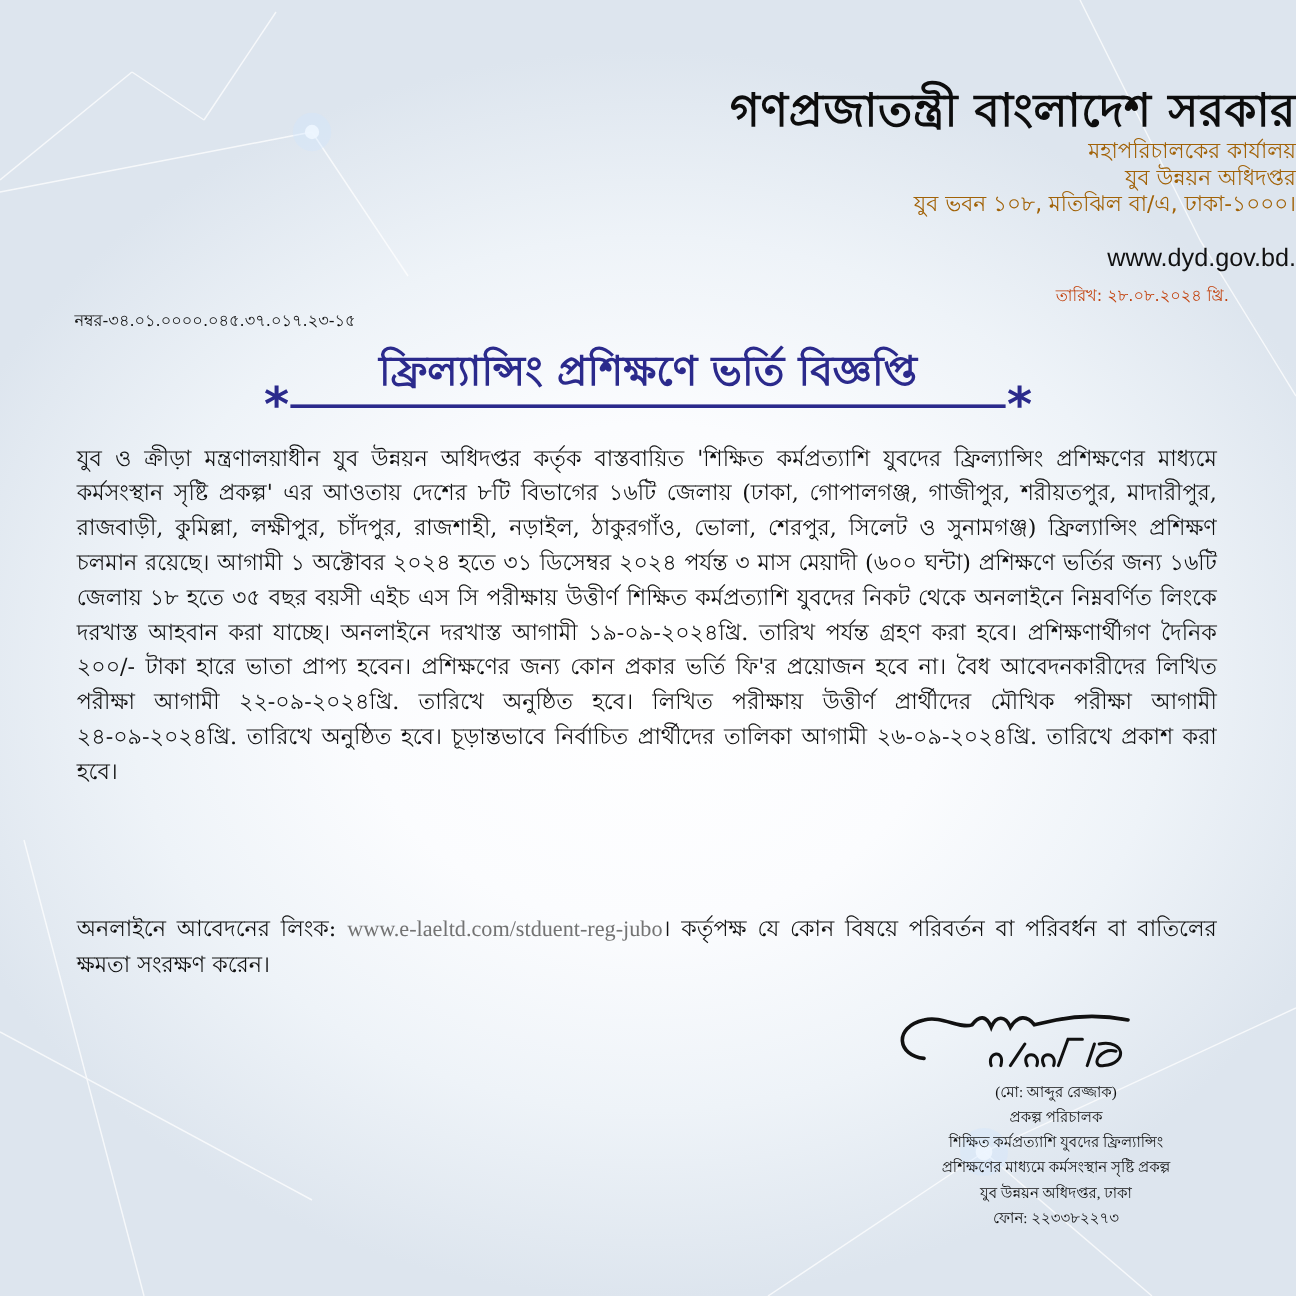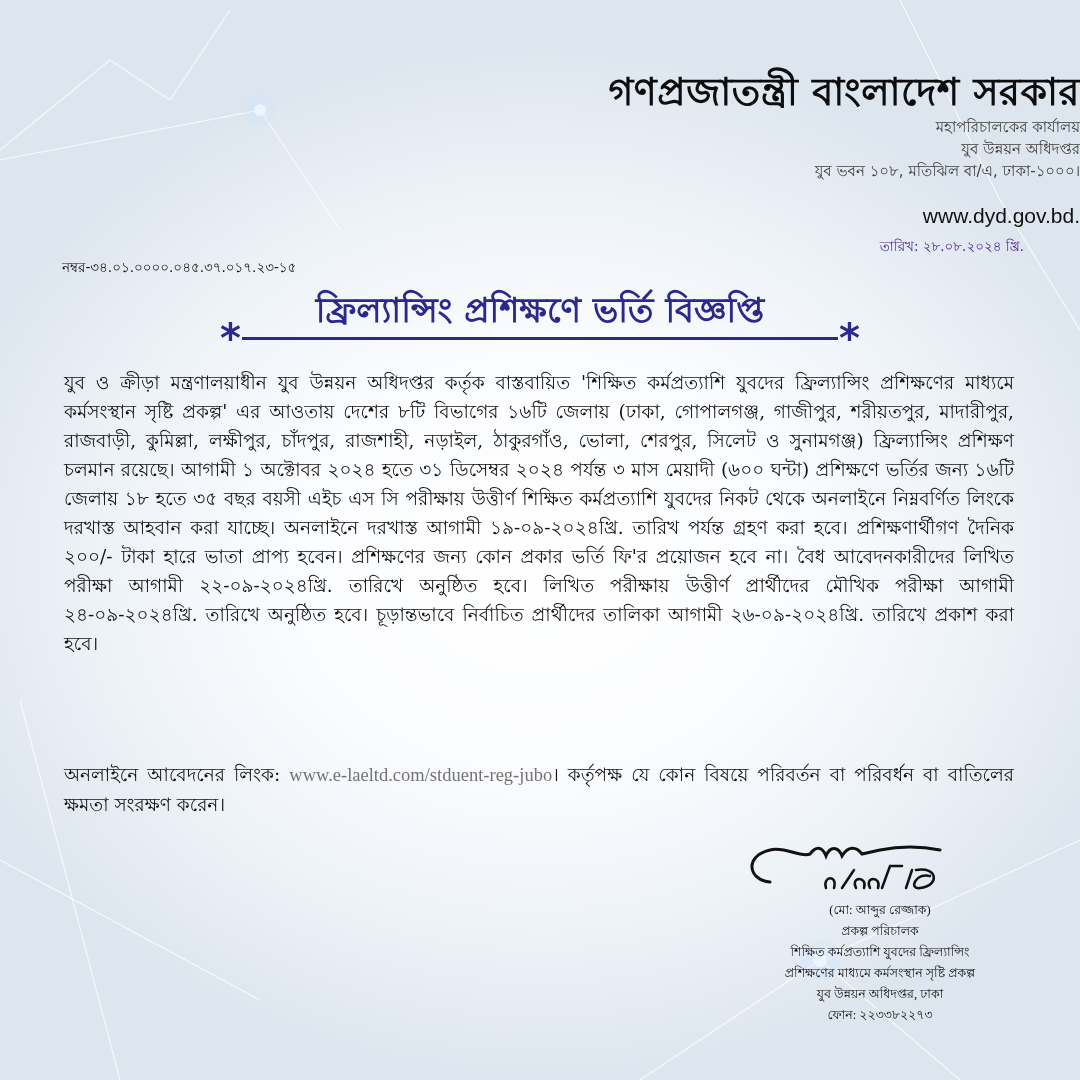--- a/index.html
+++ b/index.html
@@ -9,25 +9,25 @@
     color: #111;
     background:
       radial-gradient(ellipse 620px 520px at 50% 52%, #ffffff 0%, #fbfcfe 40%, #eef3f8 70%, #dde5ee 100%),
       #dde5ee;
   }
   .bg-lines { position: absolute; inset: 0; pointer-events: none; }
   .page { position: absolute; inset: 0; }
 
   .hdr { position: absolute; left: 0; right: 0; top: 68px; text-align: right; }
   .hdr .gov { font-size: 38px; font-weight: bold; letter-spacing: 0.5px; line-height: 48px; color: #0d0d0d; }
-  .hdr .line { font-size: 15px; line-height: 22px; color: #404040; }
+  .hdr .line { font-size: 18px; line-height: 22px; color: #a16207; }
   .hdr .web { font-size: 21px; line-height: 28px; color: #111; font-family: "Liberation Sans", sans-serif; margin-top: 20px; }
 
   .memo-no { position: absolute; left: 62px; top: 236px; font-size: 13.5px; color: #111; margin-top: 21px; }
-  .memo-date { position: absolute; right: 56px; top: 236px; font-size: 13.5px; color: #4c1d95; }
+  .memo-date { position: absolute; right: 56px; top: 236px; font-size: 13.5px; color: #c2410c; }
 
   .title-wrap { position: absolute; left: 220px; width: 640px; top: 288px; height: 70px; }
   .title { position: absolute; left: 0; right: 0; top: 0; text-align: center; font-size: 34px; font-weight: bold; color: #2b2a8c; line-height: 44px; }
   .title-rule { position: absolute; left: 22px; right: 22px; top: 49px; height: 3px; background: #2b2a8c; }
   .star { position: absolute; top: 30px; font-size: 40px; line-height: 40px; color: #2b2a8c; font-weight: bold; }
   .star.left { left: 0; }
   .star.right { right: 0; }
 
   .body-text {
     position: absolute; left: 64px; width: 950px; top: 368px;

